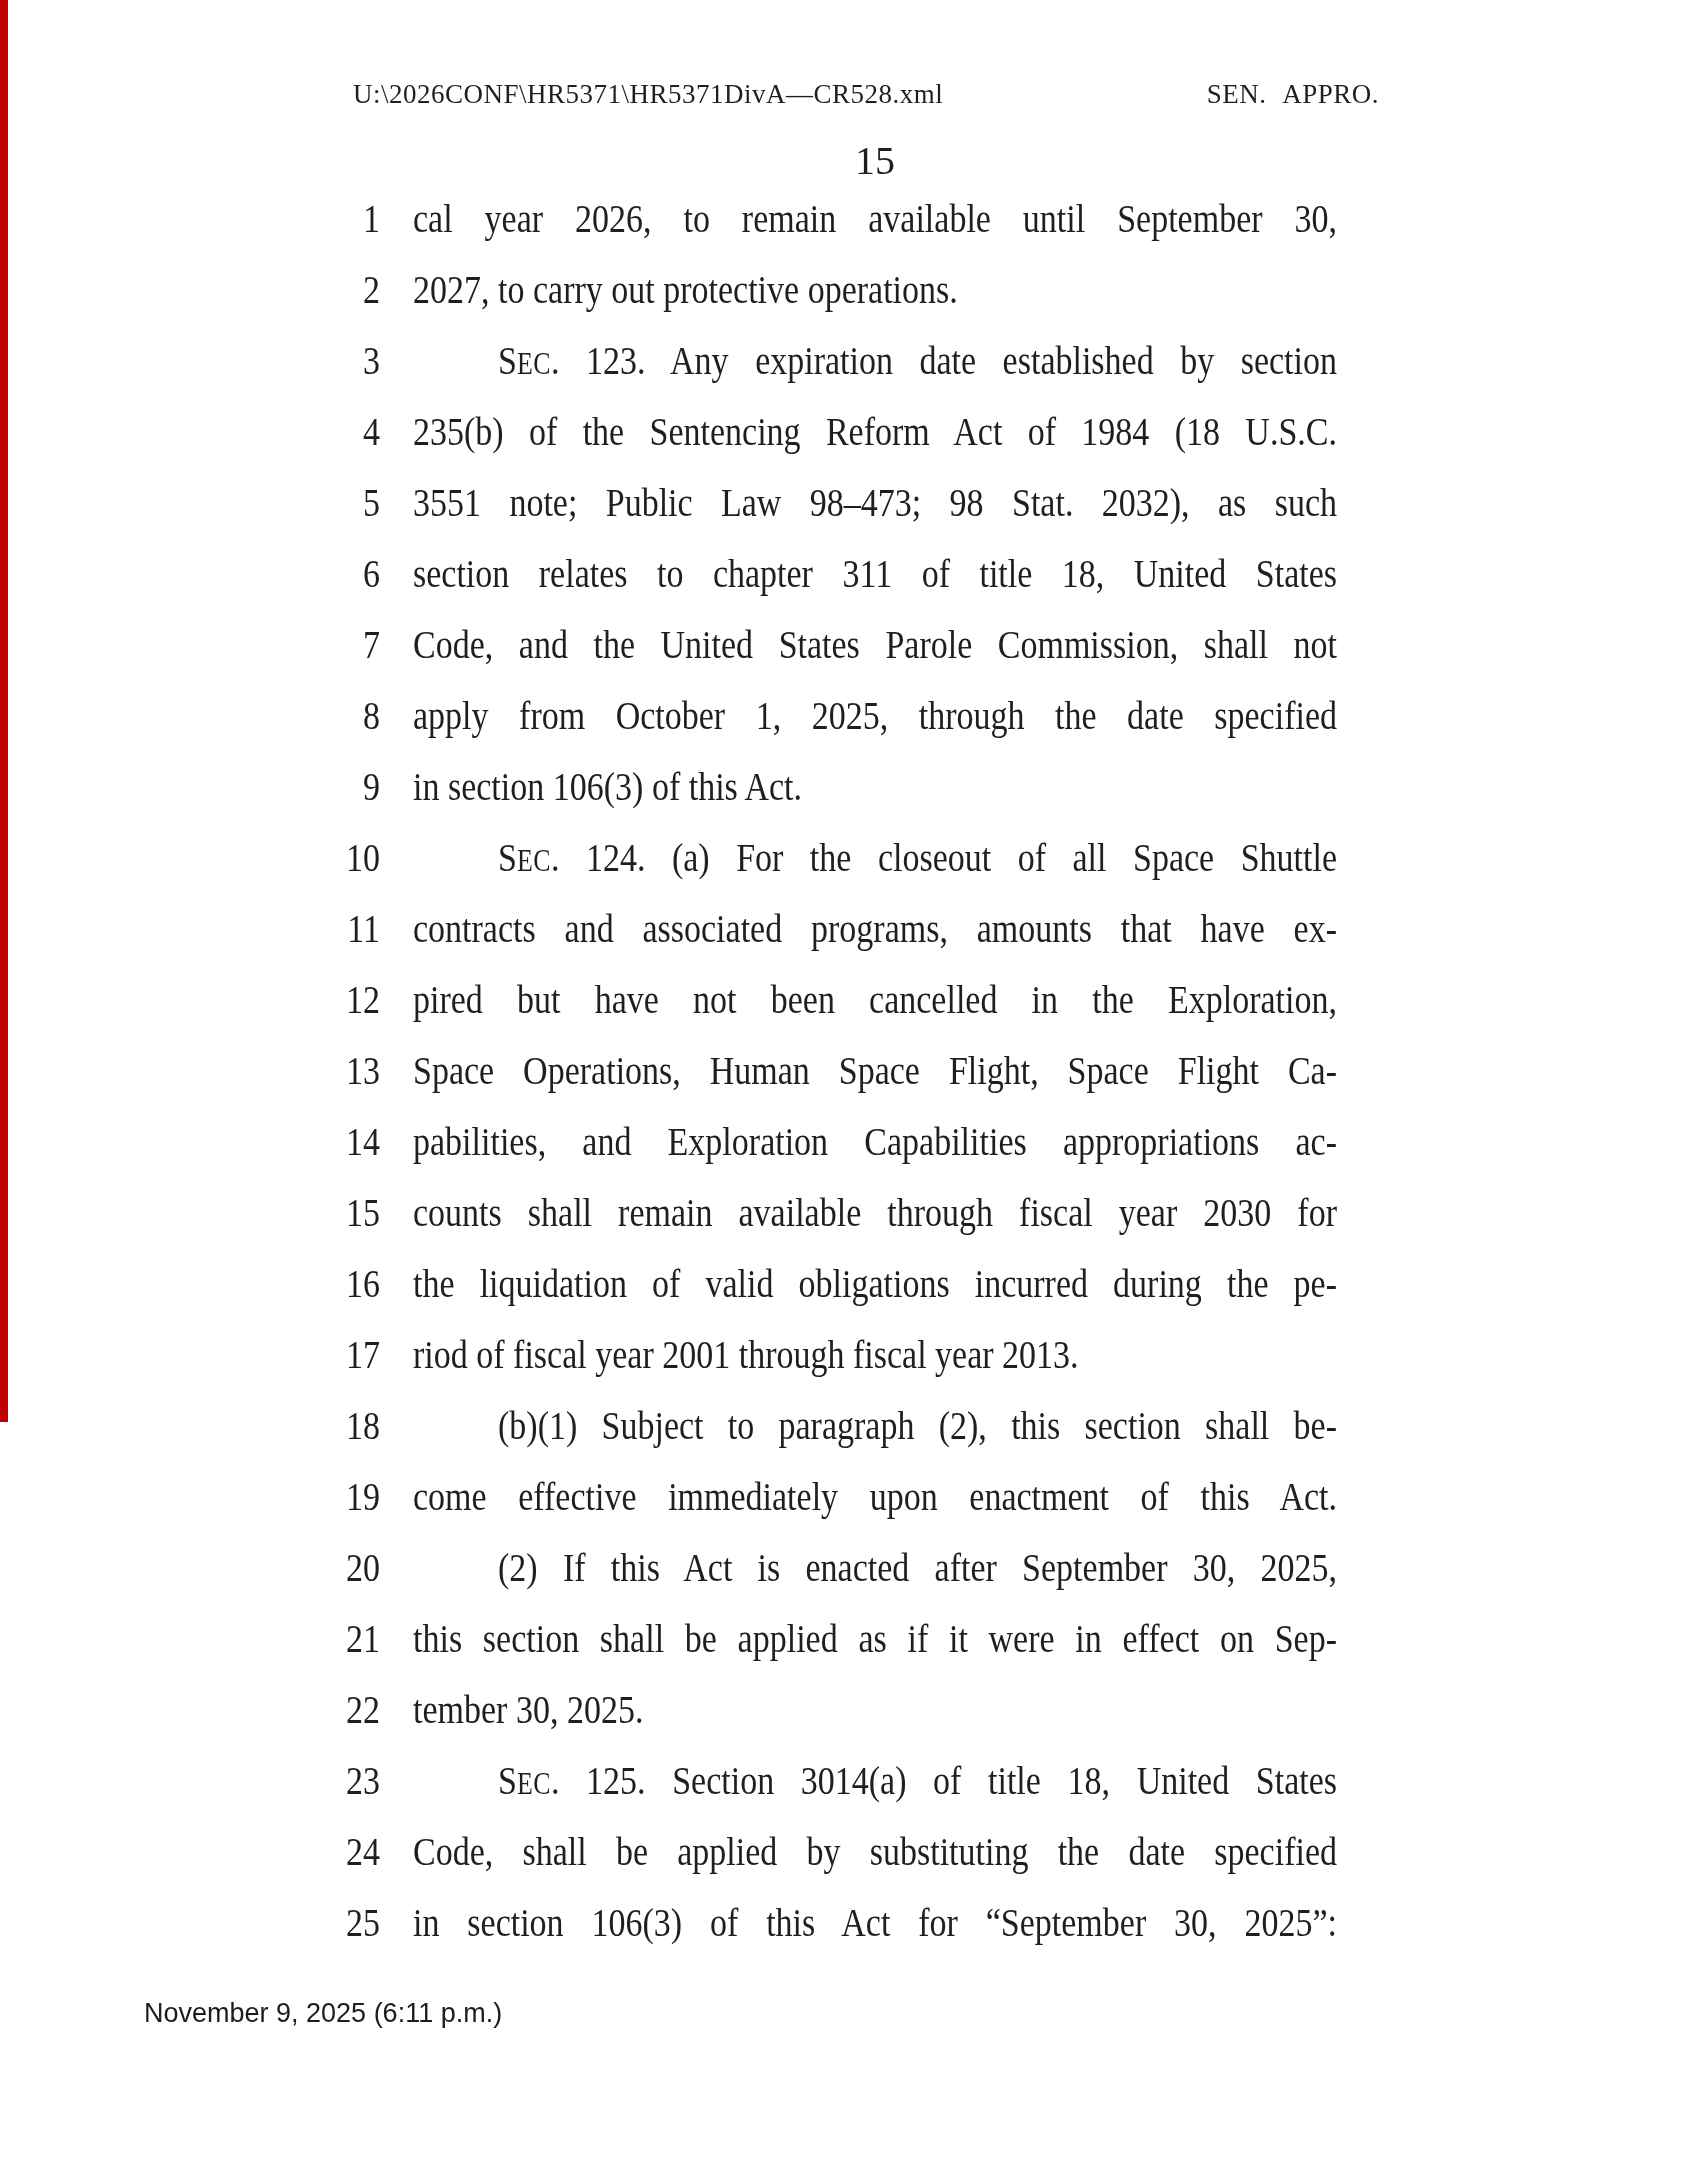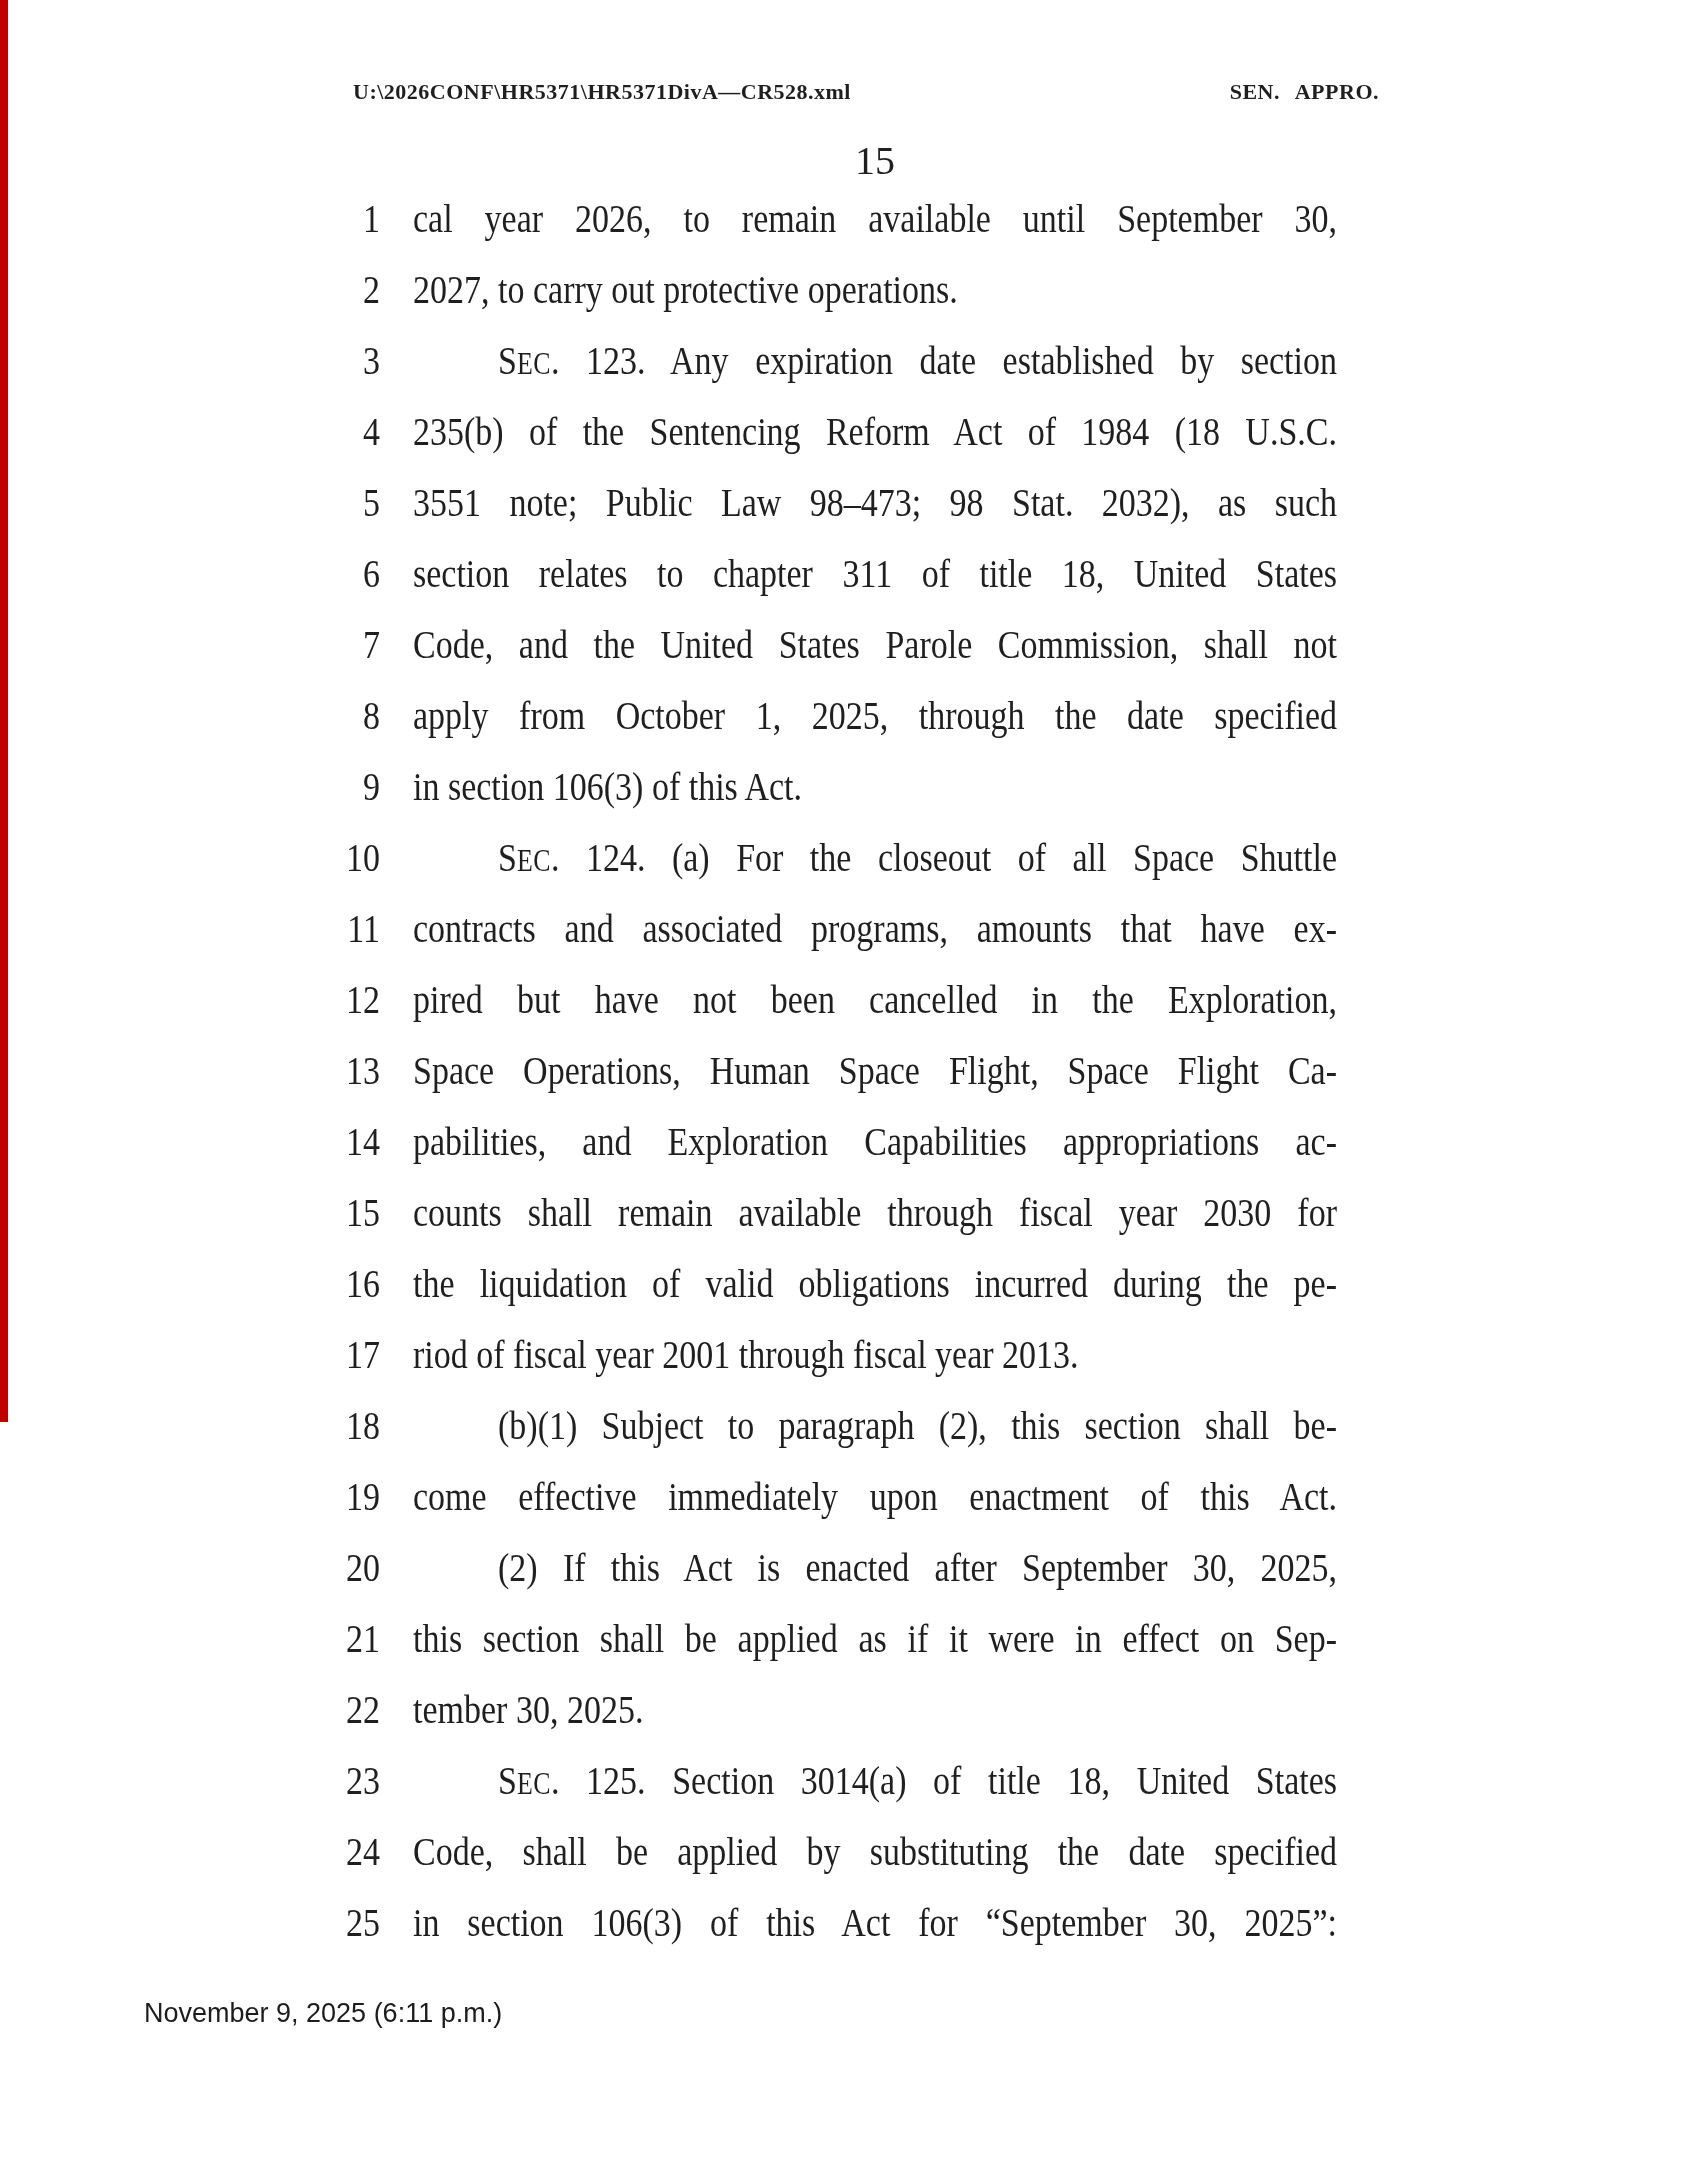--- a/index.html
+++ b/index.html
@@ -17,24 +17,23 @@
     left: 0; top: 0;
     width: 8px; height: 1422px;
     background: #c00000;
   }
   .header {
     position: absolute;
     left: 353px; top: 79px;
     width: 1026px;
     display: flex;
     justify-content: space-between;
-    font-size: 22px;
+    font-size: 27px;
     letter-spacing: 0.5px;
     white-space: nowrap;
-    font-weight: bold;
   }
   .header .office { word-spacing: 10px; text-align: center; }
   .page-number {
     position: absolute;
     left: 413px; top: 137px;
     width: 924px;
     text-align: center;
     font-size: 40px;
   }
   .text-block {

